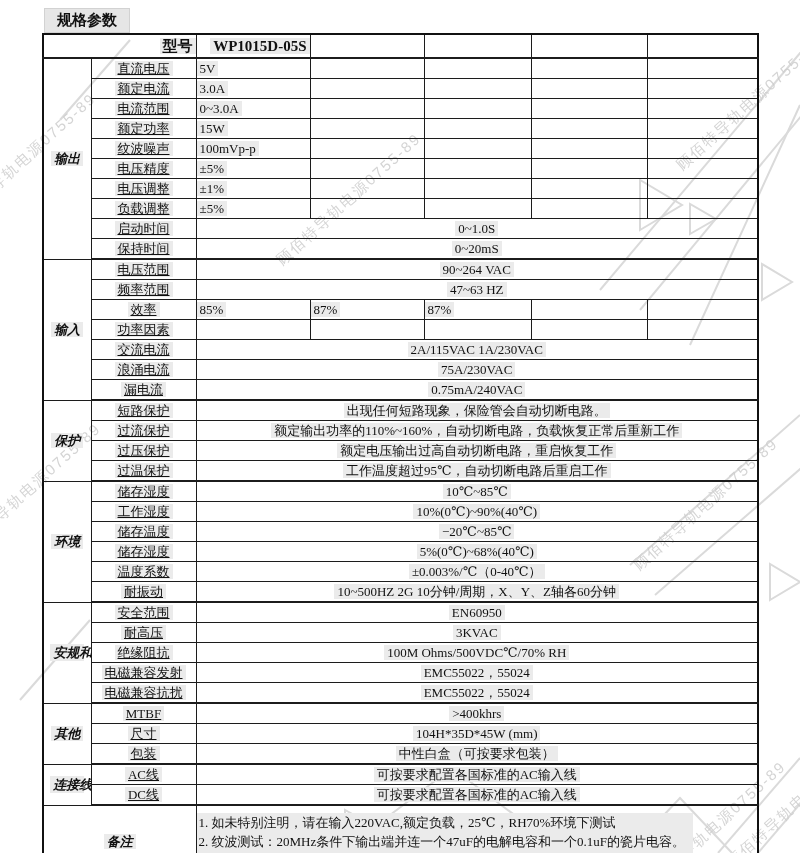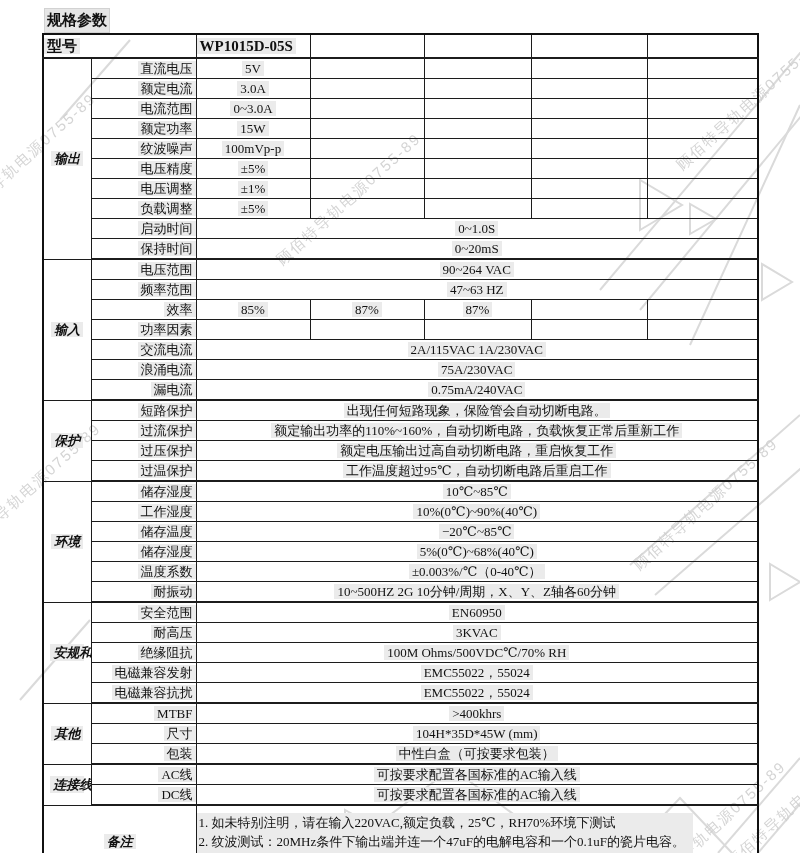--- a/index.html
+++ b/index.html
@@ -14,42 +14,42 @@
   .wm{
     position:absolute;white-space:nowrap;color:#cdcdcd;font-size:15px;
     letter-spacing:2px;transform:rotate(-42deg);opacity:.85;
     font-family:"Liberation Sans","DejaVu Sans",sans-serif;
   }
   
   .page-title{
     position:absolute;left:44px;top:8px;z-index:2;
     font-size:15px;font-weight:bold;
     background:#e6e6e6;border:1px solid #d2d2d2;
-    padding:2px 2px;
+    padding:2px 12px;
   }
   
   table.spec{
     position:absolute;left:42px;top:33px;z-index:1;
     width:715px;border-collapse:collapse;table-layout:fixed;
     border:2px solid #111;
     background:transparent;
   }
   table.spec td{
     border:1px solid #1c1c1c;
     height:19px;padding:0;
     font-size:13px;line-height:17px;
     overflow:hidden;white-space:nowrap;
     vertical-align:middle;
   }
-  tr.hdr td{height:22px;font-size:15px;font-weight:bold;text-align:left;}
+  tr.hdr td{height:22px;font-size:15px;font-weight:bold;text-align:right;}
   tr.sec td{border-bottom-width:2px;}
   td.cat{font-weight:bold;font-size:15px;text-align:center;line-height:18px;font-style:italic;}
   td.cat .wrap2{display:inline-block;width:2.15em;word-break:break-all;text-align:center;}
-  td.lbl{padding-left:3px;text-align:right;}
-  td.v{padding-left:3px;text-align:center;}
+  td.lbl{padding-left:3px;text-align:center;text-decoration:underline;}
+  td.v{padding-left:3px;text-align:left;}
   td.vc{text-align:center;}
   .t{background:#ebebeb;padding:0 3px;}
   td.notes-cell{vertical-align:top;white-space:normal;padding:1px 0 0 6px;}
   .notes-box{display:inline-block;background:#ebebeb;padding:0 8px 0 2px;}
   .notes-box div{height:19px;line-height:19px;font-size:13px;white-space:nowrap;}
 </style>
 </head>
 <body>
 
 <div class="wm-layer">

